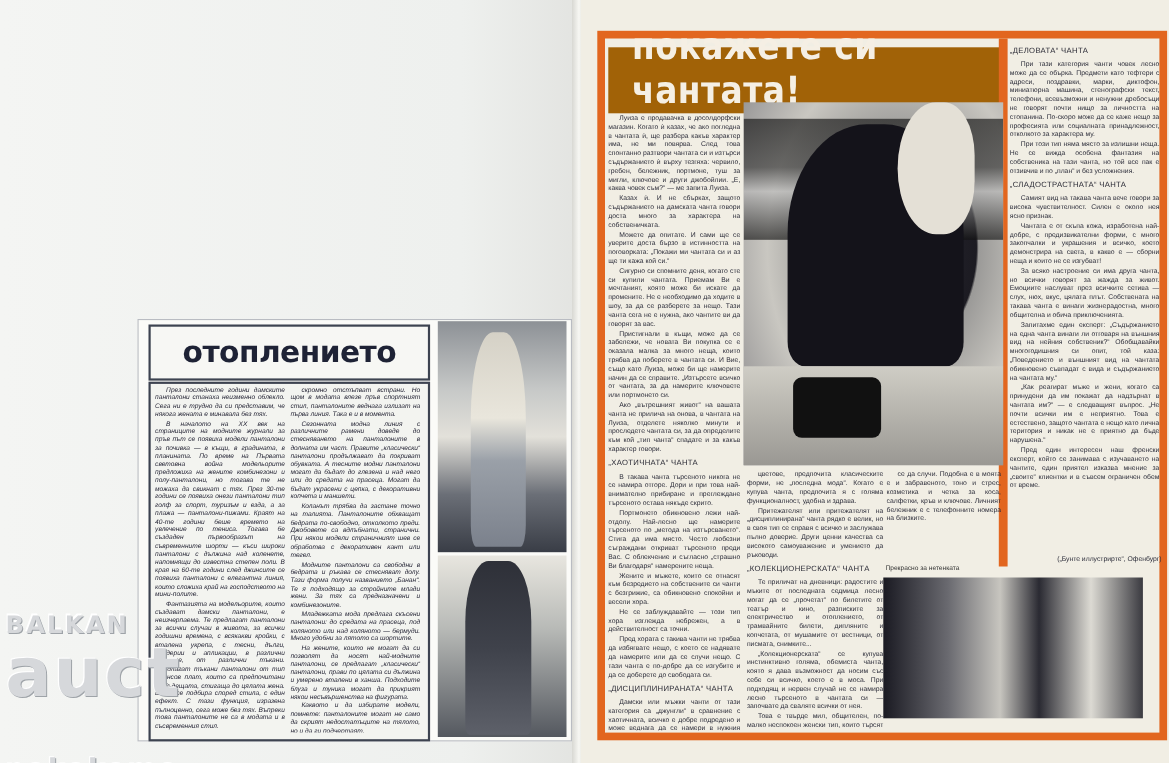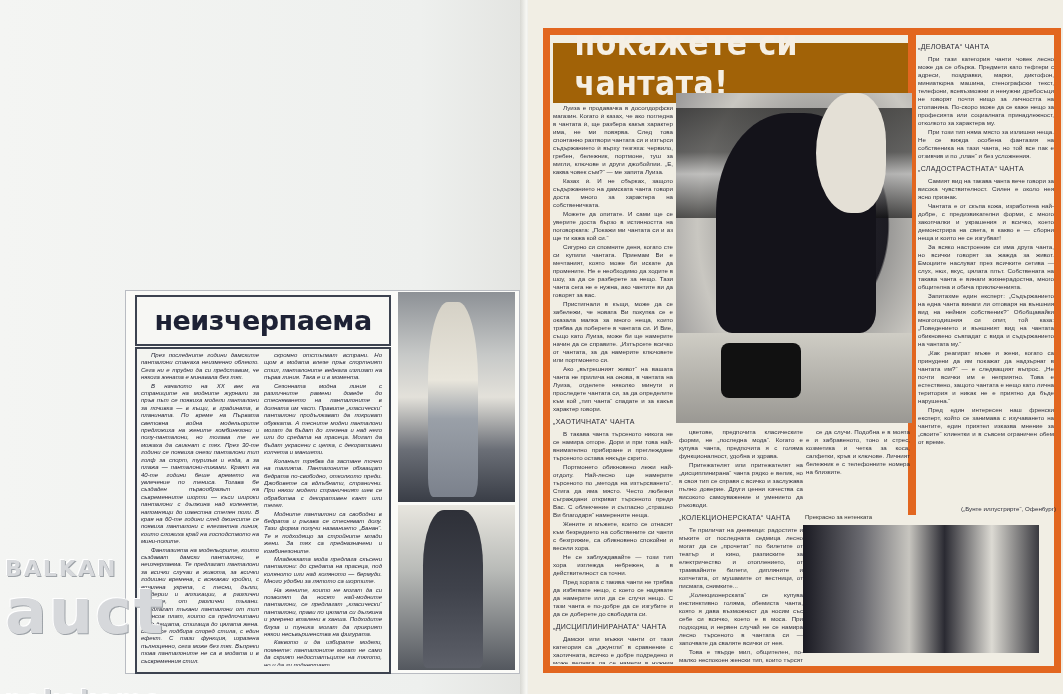--- a/index.html
+++ b/index.html
@@ -105,21 +105,21 @@
 </div>
 <div class="col" style="left:960px;top:505px;width:96px;height:10px;text-align:right;">
   <span>(„Бунте иллустрирте“, Офенбург)</span>
 </div>
 
 <div class="caption">Прекрасно за нетенката</div>
 <div class="photo ph-office"></div>
 
 <div class="left-frame"></div>
 <div class="title-box">
-  <span>неизчерпаема</span>
+  <span>отоплението</span>
 </div>
 <div class="text-box"></div>
 
 <div class="lcol" style="left:141px;top:352px;width:118px;height:314px;">
   <p>През последните години дамските панталони станаха неизменно облекло. Сега ни е трудно да си представим, че някога жената е минавала без тях.</p>
   <p>В началото на XX век на страниците на модните журнали за пръв път се появиха модели панталони за почивка — в къщи, в градината, в планината. По време на Първата световна война модельорите предложиха на жените комбинезони и полу-панталони, но тогава те не можаха да свикнат с тях. През 30-те години се появиха онези панталони тип голф за спорт, туризъм и езда, а за плажа — панталони-пижами. Краят на 40-те години беше времето на увлечение по тениса. Тогава бе създаден първообразът на съвременните шорти — къси широки панталони с дължина над коленете, напомнящи до известна степен поли. В края на 60-те години след джинсите се появиха панталони с елегантна линия, които сложиха край на господството на мини-полите.</p>
   <p>Фантазията на модельорите, които създават дамски панталони, е неизчерпаема. Те предлагат панталони за всички случаи в живота, за всички годишни времена, с всякакви кройки, с вталена укрепа, с тесни, дълги, бродерии и апликации, в различни цветове, от различни тъкани. Предлагат тъкани панталони от тип джинсов плат, които са предпочитани за бъдещата, стигаща до цялата жена. Всеки се подбира според стила, с един ефект. С тази функция, изразена пълноценно, сега може без тях. Въпреки това панталоните не са в модата и в съсвременния стил.</p>
 </div>
 <div class="lcol" style="left:264px;top:352px;width:118px;height:314px;">
   <p>скромно отстъпват встрани. Но щом в модата влезе пръв спортният стил, панталоните веднага излизат на първа линия. Така е и в момента.</p>

